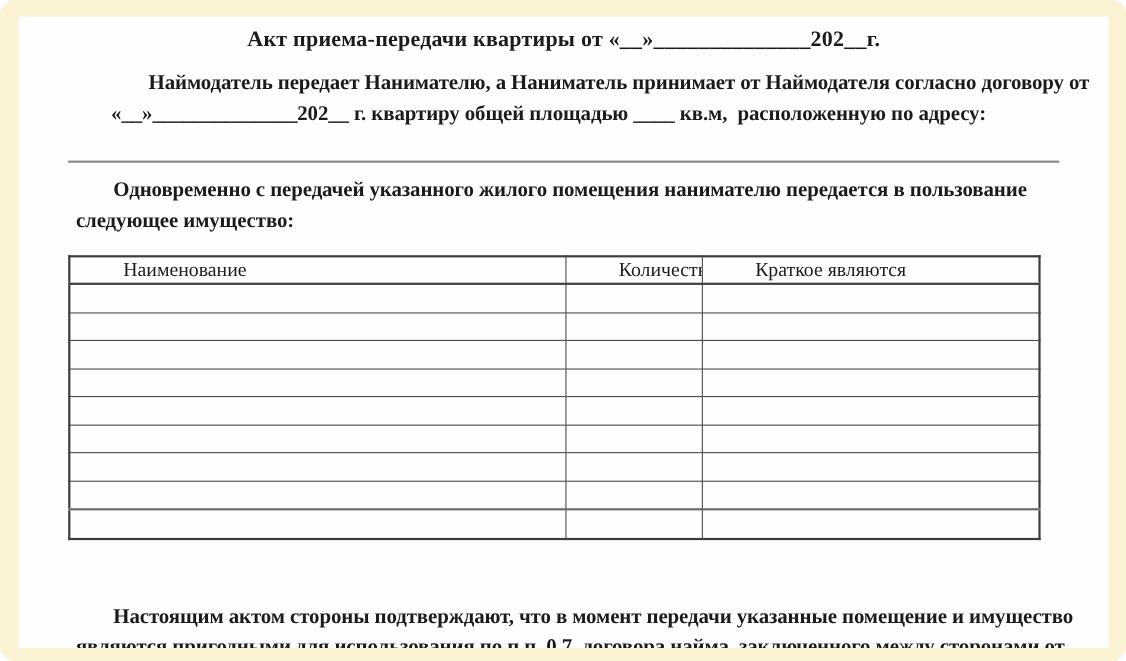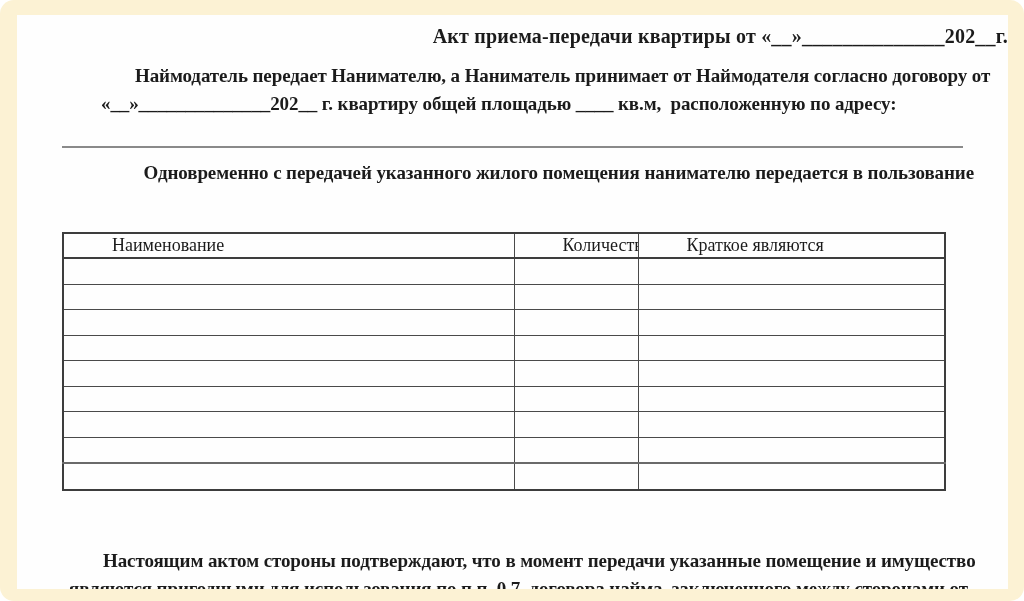--- a/index.html
+++ b/index.html
@@ -14,33 +14,33 @@
     border-radius: 14px;
     overflow: hidden;
   }
   .paper {
     position: absolute; left: 17px; top: 15px;
     width: 991px; height: 574px;
     overflow: hidden;
   }
   .doc-title {
     position: absolute; top: 6px; left: 0; width: 100%;
-    text-align: right;
+    text-align: center;
     font-size: 20px; line-height: 30px; font-weight: bold;
     letter-spacing: 0.2px;
   }
   .para {
     position: absolute; left: 52px; width: 905px;
     font-size: 19px; line-height: 27.5px; font-weight: bold;
     letter-spacing: -0.1px;
   }
   .para .line { white-space: pre; }
   .para .line.first { text-indent: 34px; }
   .p1 { top: 47px; margin-left: 32px; }
-  .p2 { top: 144px; text-align: right; }
+  .p2 { top: 144px; }
   .p3 { top: 532px; }
   .address-line {
     position: absolute; left: 45px; top: 100px;
     width: 901px; height: 31px;
     border-bottom: 2px solid #8a8a8a;
   }
   table.inventory {
     position: absolute; left: 45px; top: 217px;
     width: 882px;
     border-collapse: collapse; table-layout: fixed;
@@ -74,20 +74,21 @@
 
     <div class="para p1 txt" style="color: rgb(27, 27, 27);">
       <div class="line first">Наймодатель передает Нанимателю, а Наниматель принимает от Наймодателя согласно договору от</div>
       <div class="line">«__»______________202__ г. квартиру общей площадью ____ кв.м,  расположенную по адресу:</div>
     </div>
 
     <div class="address-line"></div>
 
     <div class="para p2 txt" style="color: rgb(27, 27, 27);">
       <div class="line first">Одновременно с передачей указанного жилого помещения нанимателю передается в пользование</div>
+      <div class="line">следующее имущество:</div>
     </div>
 
     <table class="inventory txt" style="color: rgb(27, 27, 27);">
       <colgroup>
           <col class="c1">
           <col class="c2">
           <col class="c3">
         </colgroup>
       <thead>
         <tr>

